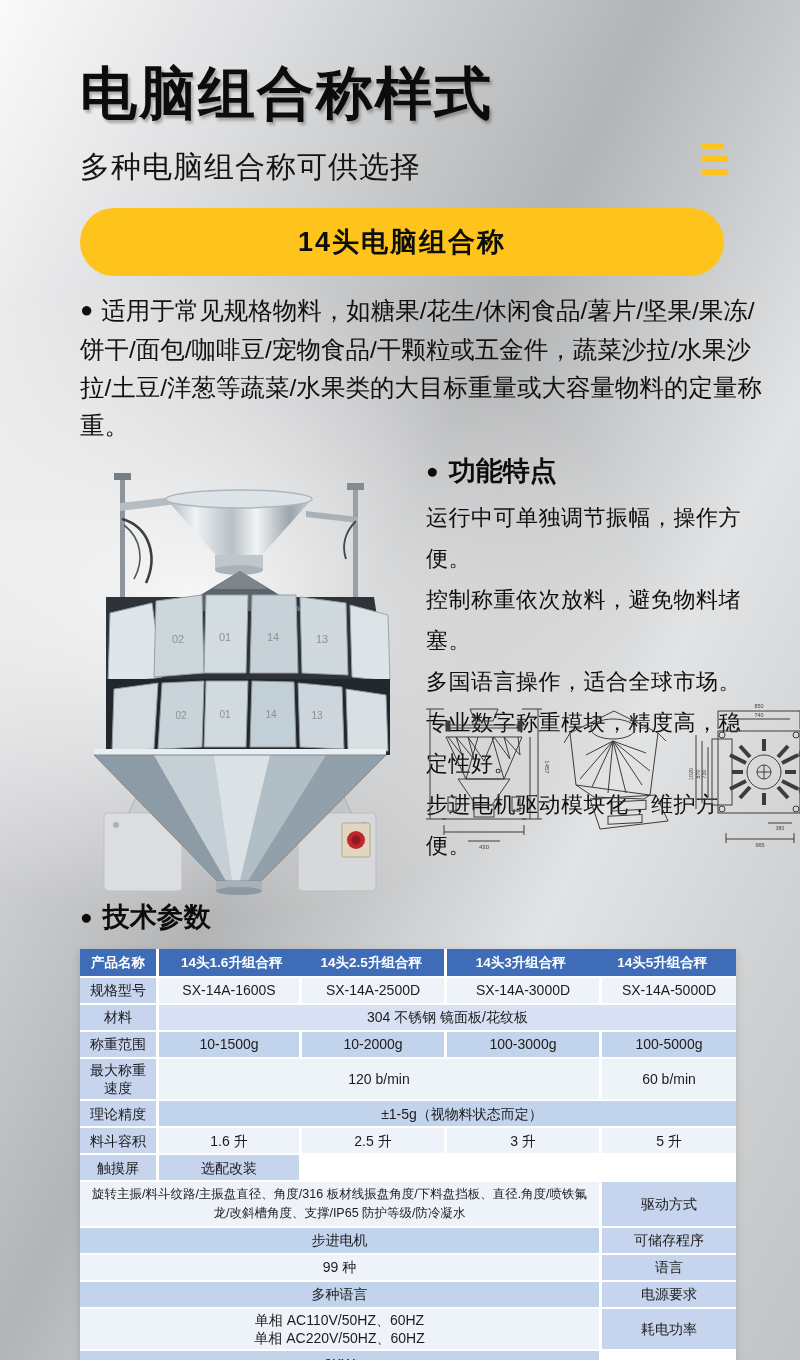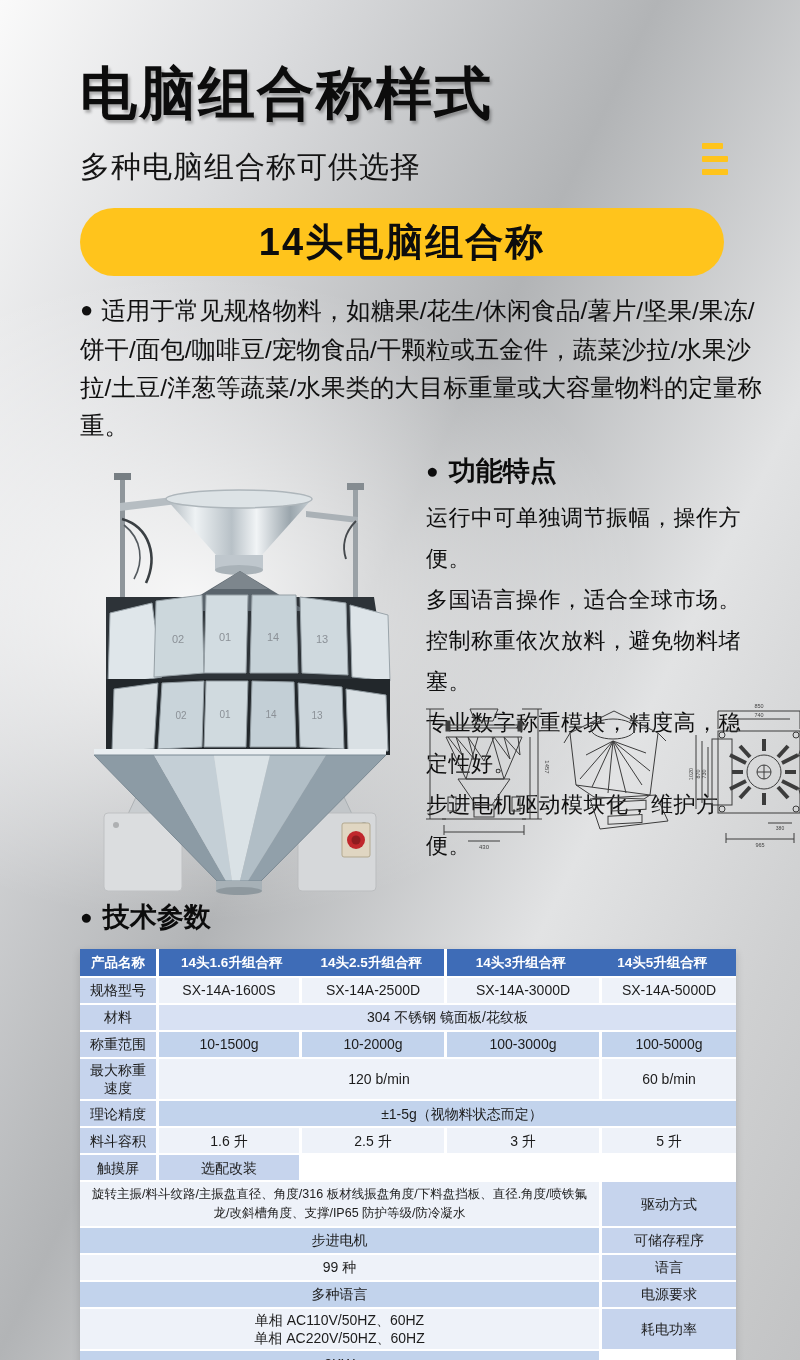--- a/index.html
+++ b/index.html
@@ -17,21 +17,21 @@
     text-shadow:2px 3px 3px rgba(0,0,0,.28);
   }
   .page-subtitle{margin-top:14px;font-size:30px;color:#141414;letter-spacing:1px;}
   .hamburger{position:absolute;right:72px;top:143px;width:26px;}
   .hamburger .bar{height:6px;background:var(--yellow);border-radius:1px;margin-bottom:7px;}
   .hamburger .bar.short{width:21px;margin-left:0;}
   .hamburger .bar.full{width:26px;}
   .banner-pill{
     margin-top:20px;width:644px;height:68px;border-radius:34px;background:var(--yellow);
     display:flex;align-items:center;justify-content:center;
-    font-size:38px;font-weight:800;color:#0d0d0d;letter-spacing:2px;
+    font-size:27px;font-weight:800;color:#0d0d0d;letter-spacing:2px;
   }
   .intro{margin-top:16px;width:692px;font-size:24.5px;line-height:38px;color:#101010;}
   .bullet-dot{font-size:22px;margin-right:8px;position:relative;top:-2px;}
   .middle{position:relative;height:448px;margin-top:4px;}
   .machine-wrap{position:absolute;left:-26px;top:12px;width:372px;height:440px;}
   .features{position:absolute;left:346px;top:4px;width:336px;}
   .features-heading,.specs-heading{font-size:27px;font-weight:800;color:#0c0c0c;display:flex;align-items:center;gap:10px;}
   .features-heading .dot,.specs-heading .dot{font-size:21px;}
   .feature-item{font-size:22px;line-height:41px;color:#0e0e0e;letter-spacing:.5px;}
   .features-list{margin-top:8px;}
@@ -172,22 +172,22 @@
       </svg>
     </div>
 
     <div class="features">
       <div class="features-heading">
         <span class="dot">●</span>
         <span>功能特点</span>
       </div>
       <div class="features-list">
         <div class="feature-item">运行中可单独调节振幅，操作方便。</div>
+        <div class="feature-item">控制称重依次放料，避免物料堵塞。</div>
         <div class="feature-item">多国语言操作，适合全球市场。</div>
-        <div class="feature-item">控制称重依次放料，避免物料堵塞。</div>
         <div class="feature-item">专业数字称重模块，精度高，稳定性好。</div>
         <div class="feature-item">步进电机驱动模块化，维护方便。</div>
       </div>
     </div>
 
     <div class="drawings">
 
       <svg class="drawing" width="132" height="150" viewBox="0 0 132 150">
         <g stroke="#3c3c3c" stroke-width="1" fill="none">
           <polygon points="52,8 80,8 75,20 57,20"></polygon>

